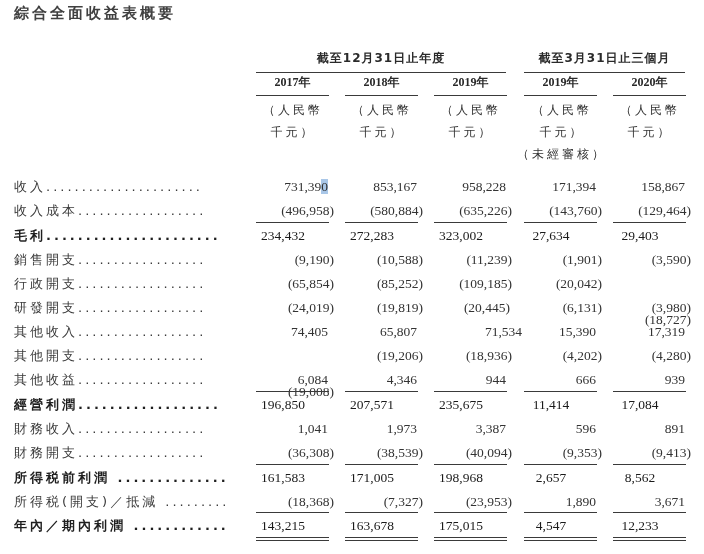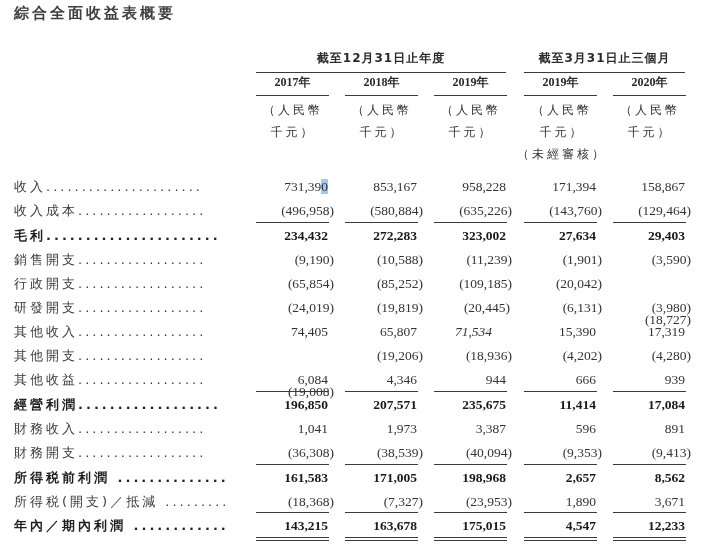--- a/index.html
+++ b/index.html
@@ -35,21 +35,21 @@
     position: absolute; left: 14px; top: 0; width: 232px; height: 24px;
     font-size: 13px; line-height: 24px; white-space: nowrap; overflow: hidden;
     font-family: "DejaVu Sans", sans-serif; letter-spacing: 3px; color: #3a3a3a;
   }
   .label.bold { font-weight: bold; color: #1f1f1f; }
   .cell {
     position: absolute; top: 0; width: 73px; height: 24px;
     font-size: 13.5px; line-height: 24px; text-align: right;
     font-family: "Liberation Serif", serif; color: #333;
   }
-  .cell.bold { font-weight: bold; color: #1a1a1a; }
+  .cell.bold { font-weight: normal; color: #1a1a1a; text-align: center; }
   .uline {
     position: absolute; height: 0; border-top: 1.3px solid #3a3a3a; width: 73px;
   }
   .dline {
     position: absolute; height: 2px; border-top: 1.3px solid #3a3a3a; border-bottom: 1.3px solid #3a3a3a; width: 73px;
   }
   .sel { background: #a9c7e8; }
 </style>
 </head>
 <body>
@@ -133,21 +133,21 @@
       <div class="cell" style="left: 244px; width: 90px;">(24,019)</div>
       <div class="cell" style="left: 333px; width: 90px;">(19,819)</div>
       <div class="cell" style="left: 420px; width: 90px;">(20,445)</div>
       <div class="cell" style="left: 512px; width: 90px;">(6,131)</div>
       <div class="cell" style="left: 601px; width: 90px;">(3,980)</div>
     </div>
     <div class="row" style="top: 320px;">
       <div class="label">其他收入..................</div>
       <div class="cell" style="left: 238px; width: 90px;">74,405</div>
       <div class="cell" style="left: 327px; width: 90px;">65,807</div>
-      <div class="cell" style="left: 402px; width: 90px; font-style: italic;">71,534</div>
+      <div class="cell" style="left: 432px; width: 90px;">71,534</div>
       <div class="cell" style="left: 506px; width: 90px;">15,390</div>
       <div class="cell" style="left: 595px; width: 90px;">17,319</div>
     </div>
     <div class="row" style="top: 344px;">
       <div class="label">其他開支..................</div>
       <div class="cell" style="left: 244px; width: 90px; margin-top: 36px;">(19,008)</div>
       <div class="cell" style="left: 333px; width: 90px;">(19,206)</div>
       <div class="cell" style="left: 422px; width: 90px;">(18,936)</div>
       <div class="cell" style="left: 512px; width: 90px;">(4,202)</div>
       <div class="cell" style="left: 601px; width: 90px;">(4,280)</div>

